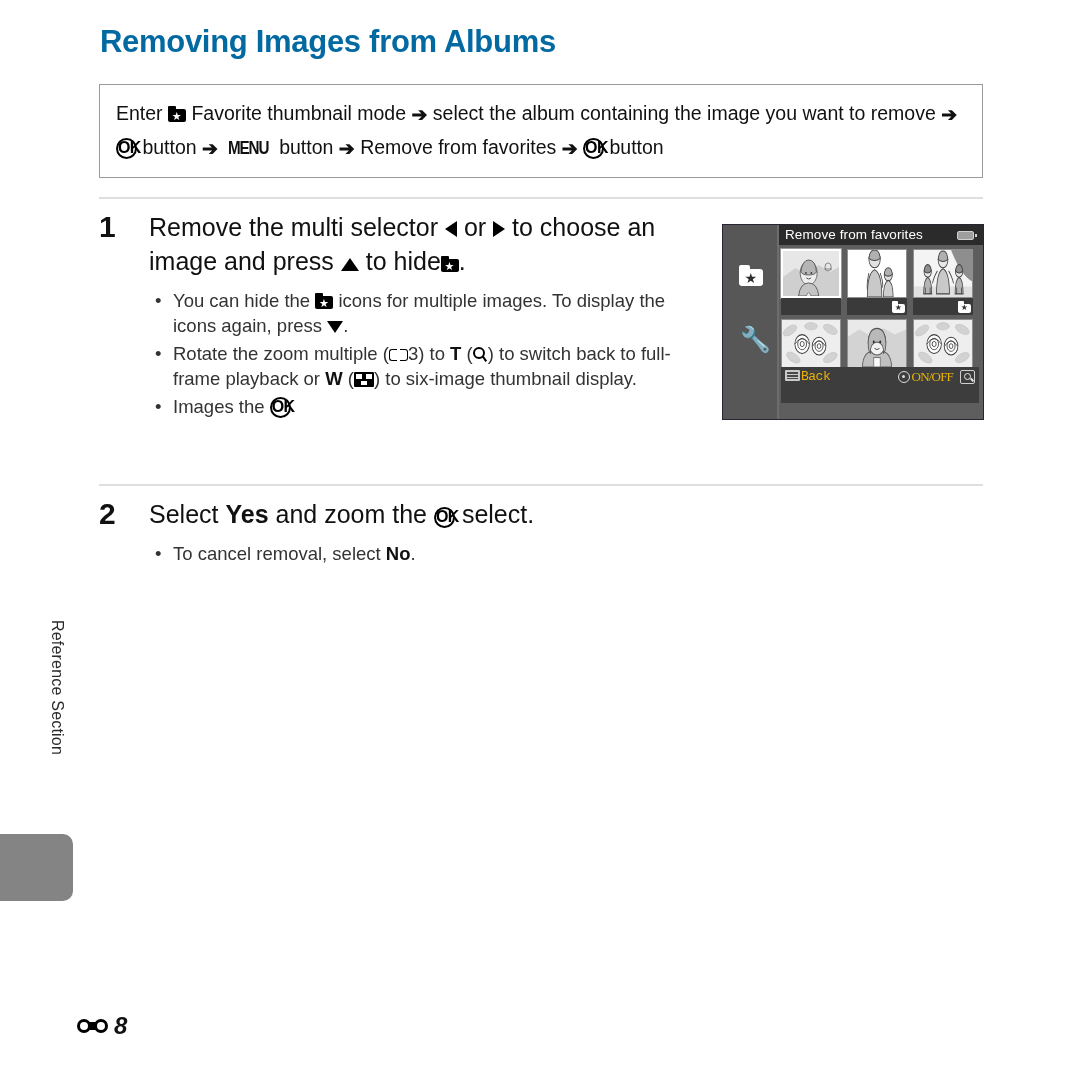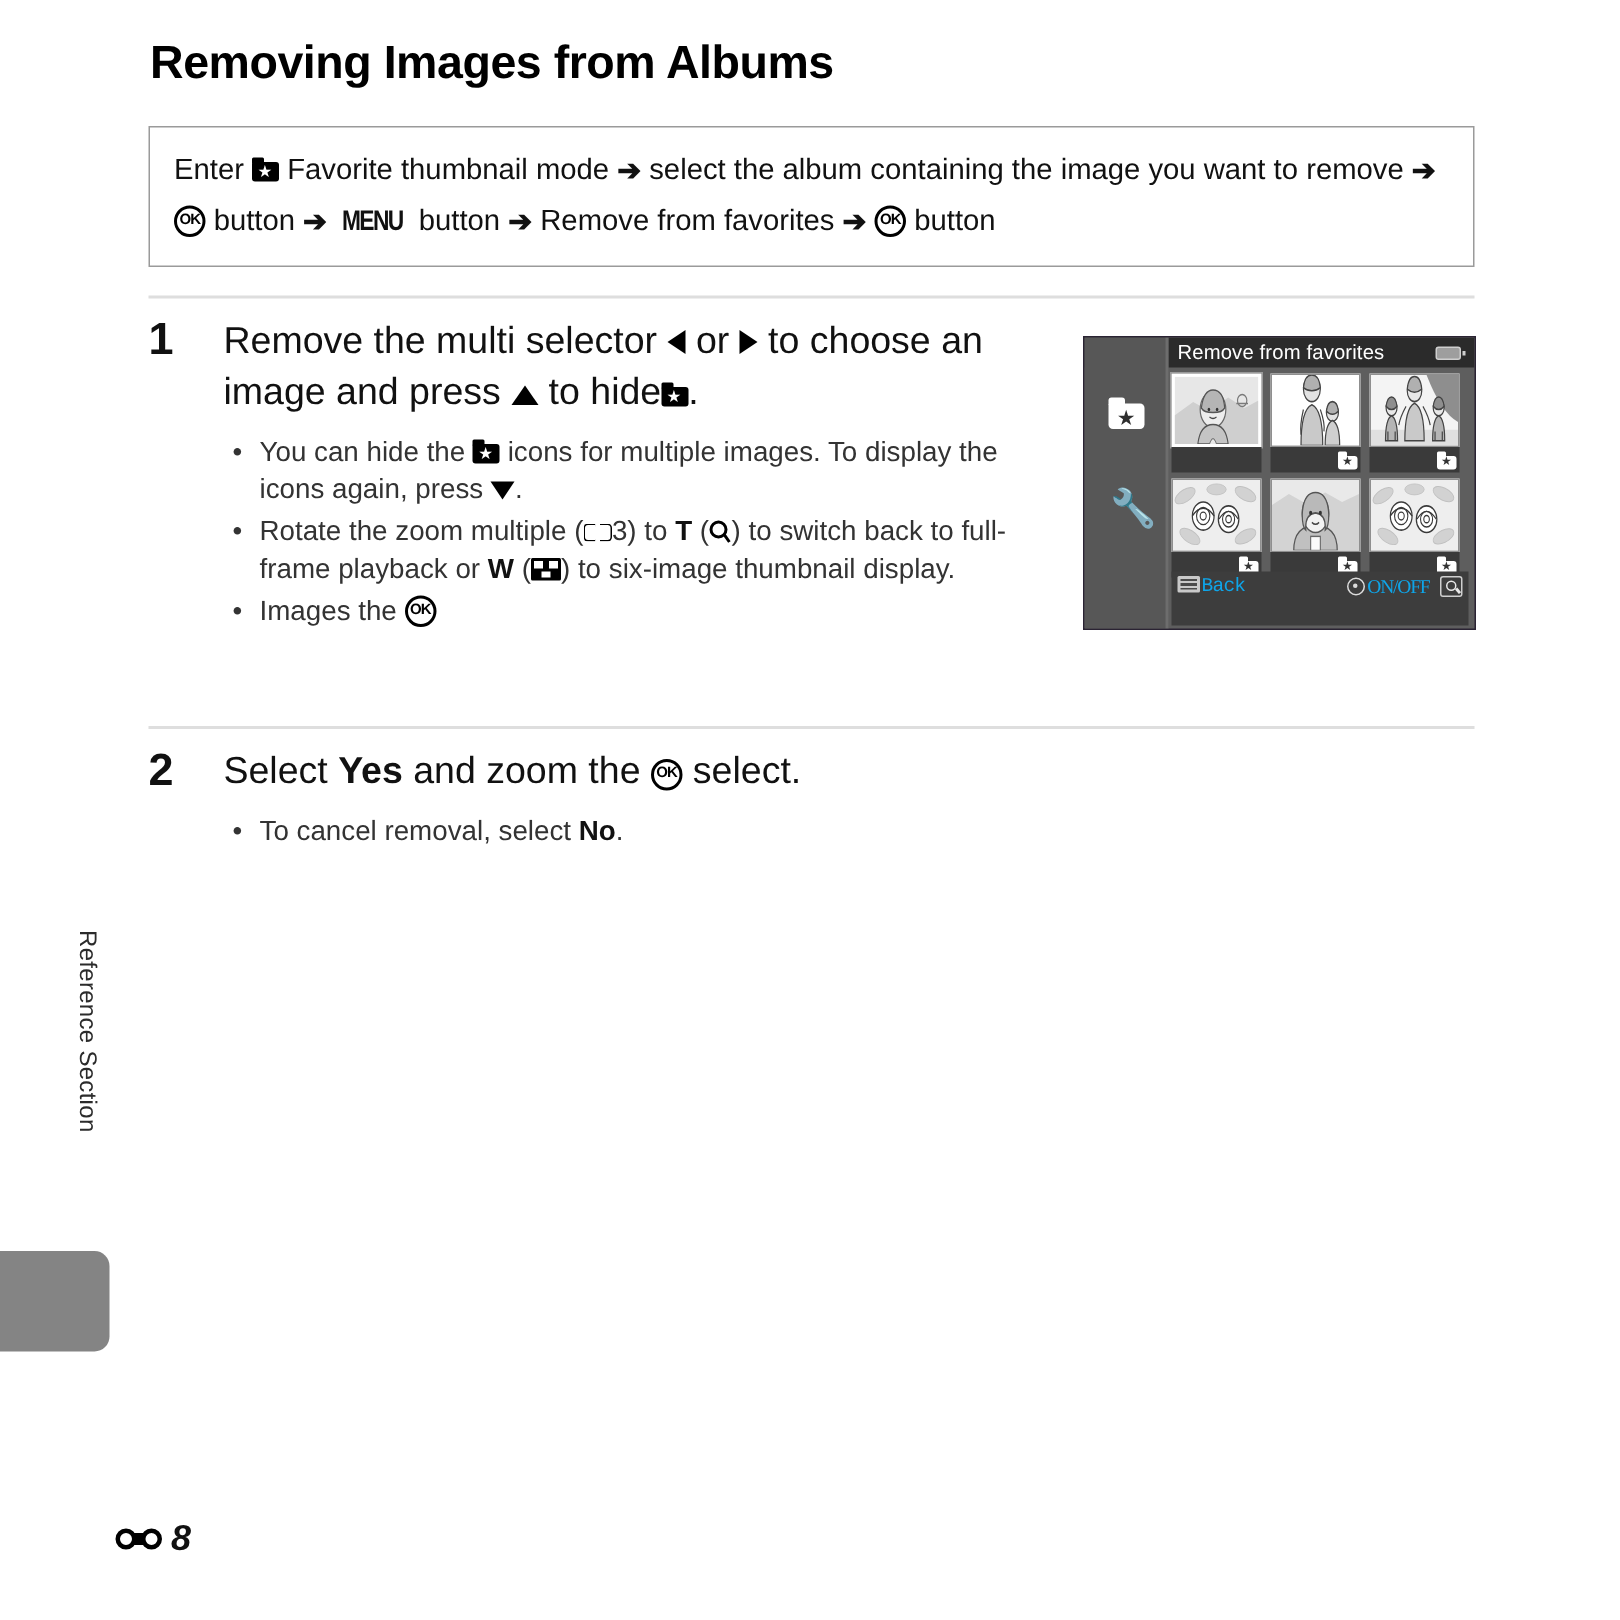--- a/index.html
+++ b/index.html
@@ -17,21 +17,21 @@
   }
 
   
   .page-title {
     position: absolute;
     left: 100px;
     top: 24px;
     font-size: 31px;
     font-weight: bold;
     letter-spacing: -0.3px;
-    color: #000000;
+    color: #0369a1;
   }
 
   
   .intro-box {
     position: absolute;
     left: 99px;
     top: 84px;
     width: 884px;
     min-height: 82px;
     border: 1px solid #9a9a9a;
@@ -145,21 +145,21 @@
     width: 21px; height: 21px;
     border: 2.2px solid #000;
     border-radius: 50%;
     vertical-align: -5px;
     box-sizing: border-box;
   }
   .ic-ok span {
     position: absolute;
     left: 0; right: 0; top: 2.4px;
     text-align: center;
-    font-size: 10px;
+    font-size: 16px;
     font-weight: bold;
     font-family: "Liberation Sans", sans-serif;
     letter-spacing: -0.6px;
     color: #000;
     line-height: 12px;
   }
   
   .ic-menu {
     font-size: 19px;
     font-weight: bold;
@@ -390,24 +390,24 @@
   .cell .star-badge .ss {
     position: absolute;
     left: 2.7px; top: 3px;
     color: #333333;
     font-size: 8px;
     line-height: 8px;
   }
   .lcd-bottombar {
     position: absolute;
     left: 58px; right: 4px;
-    bottom: 2px;
+    bottom: 16px;
     height: 36px;
     background: #3d3d3d;
-    color: #0ea5e9;
+    color: #eab308;
   }
   .bb-back {
     position: absolute;
     left: 4px; top: 2px;
     font-size: 13px;
     line-height: 16px;
     font-family: "Liberation Mono", monospace;
     letter-spacing: -0.5px;
   }
   .bb-menuicon {

